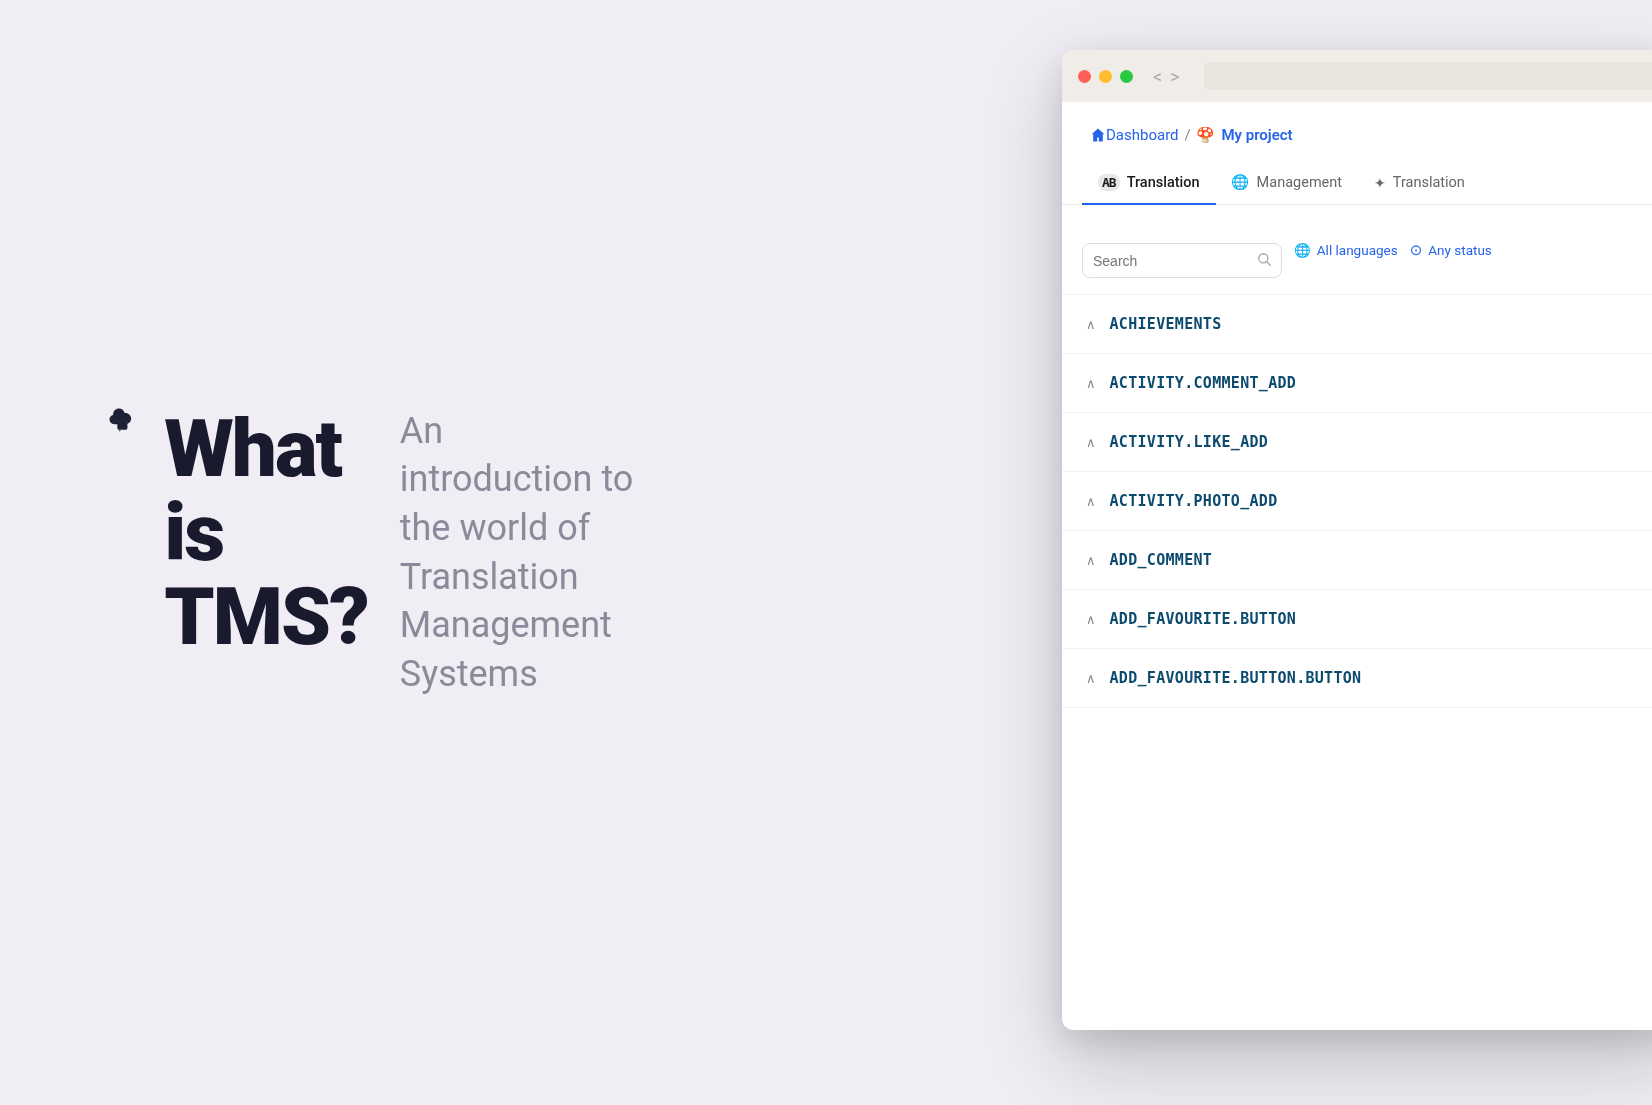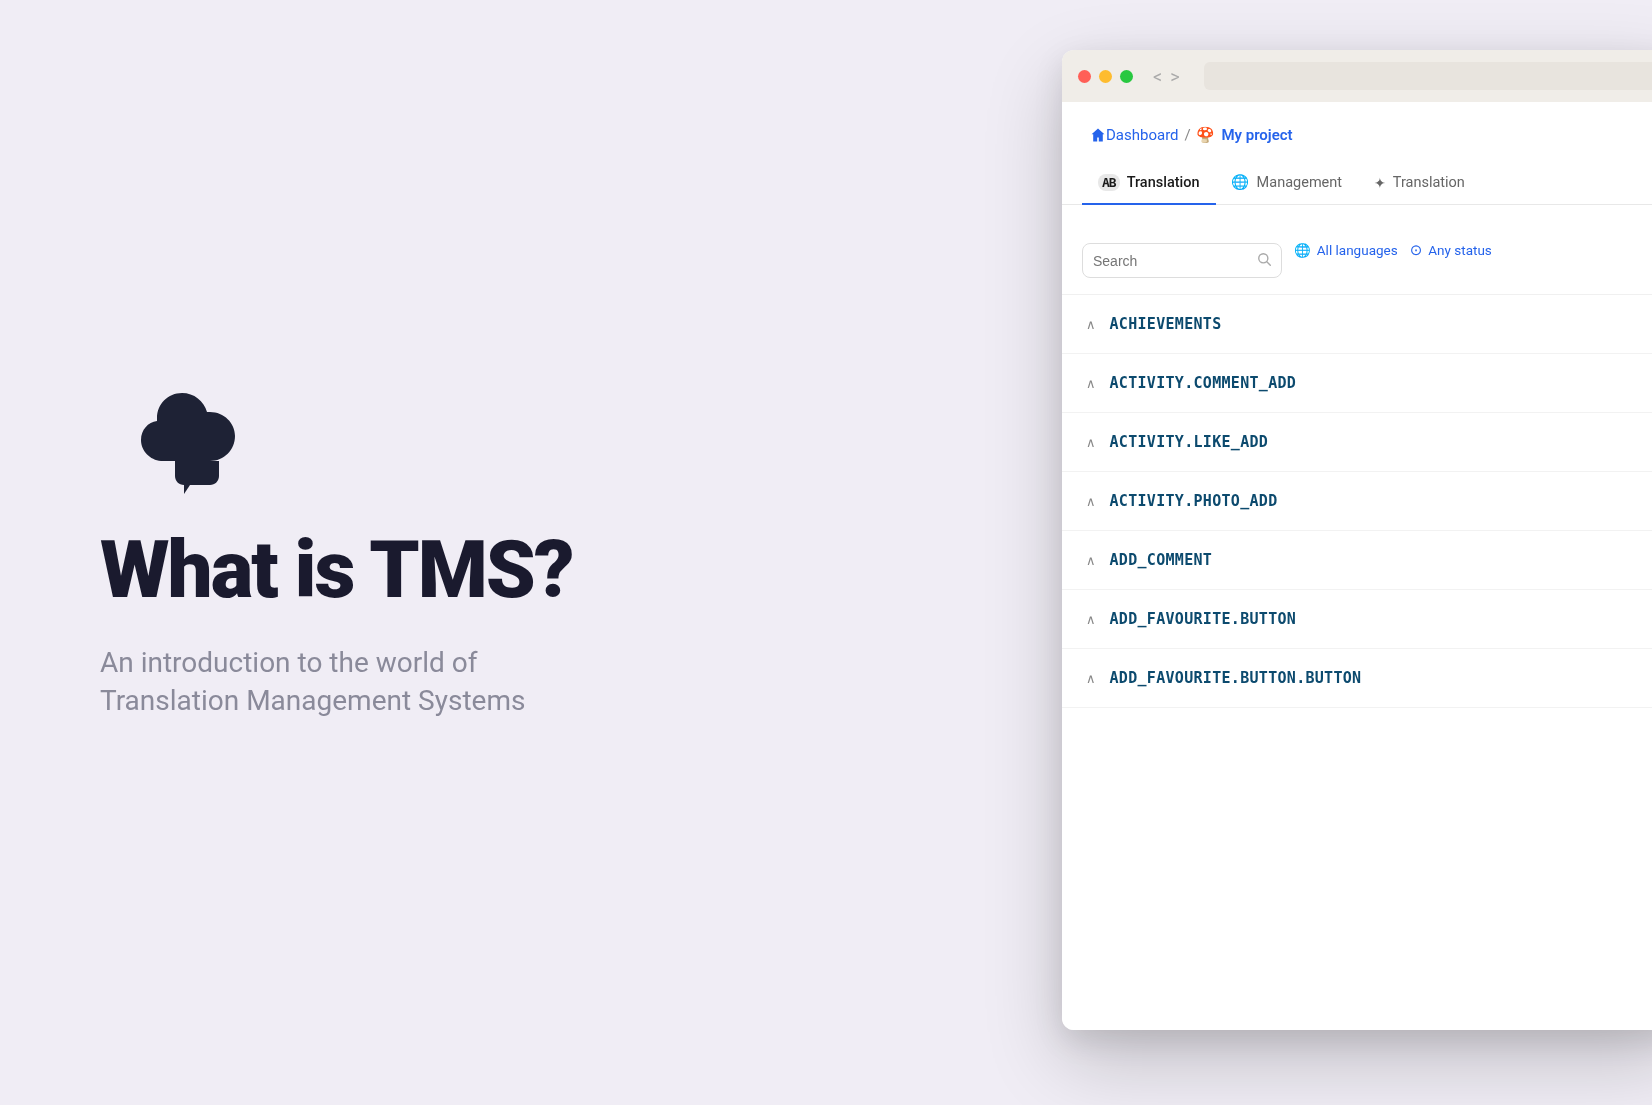--- a/index.html
+++ b/index.html
@@ -22,39 +22,39 @@
       display: flex;
       align-items: center;
       position: relative;
     }
 
     
     .left-panel {
       width: 720px;
       padding: 80px 80px 80px 100px;
       display: flex;
-      flex-direction: column;
+      flex-direction: row;
       gap: 32px;
     }
 
     .cloud-icon {
       width: 140px;
       height: 110px;
     }
 
     .main-title {
       font-size: 80px;
       font-weight: 900;
       color: #1a1a2e;
       line-height: 1.05;
       letter-spacing: -2px;
     }
 
     .subtitle {
-      font-size: 28px;
+      font-size: 36px;
       font-weight: 400;
       color: #8a8a9a;
       line-height: 1.35;
       max-width: 520px;
     }
 
     
     .browser-window {
       position: absolute;
       right: -30px;

